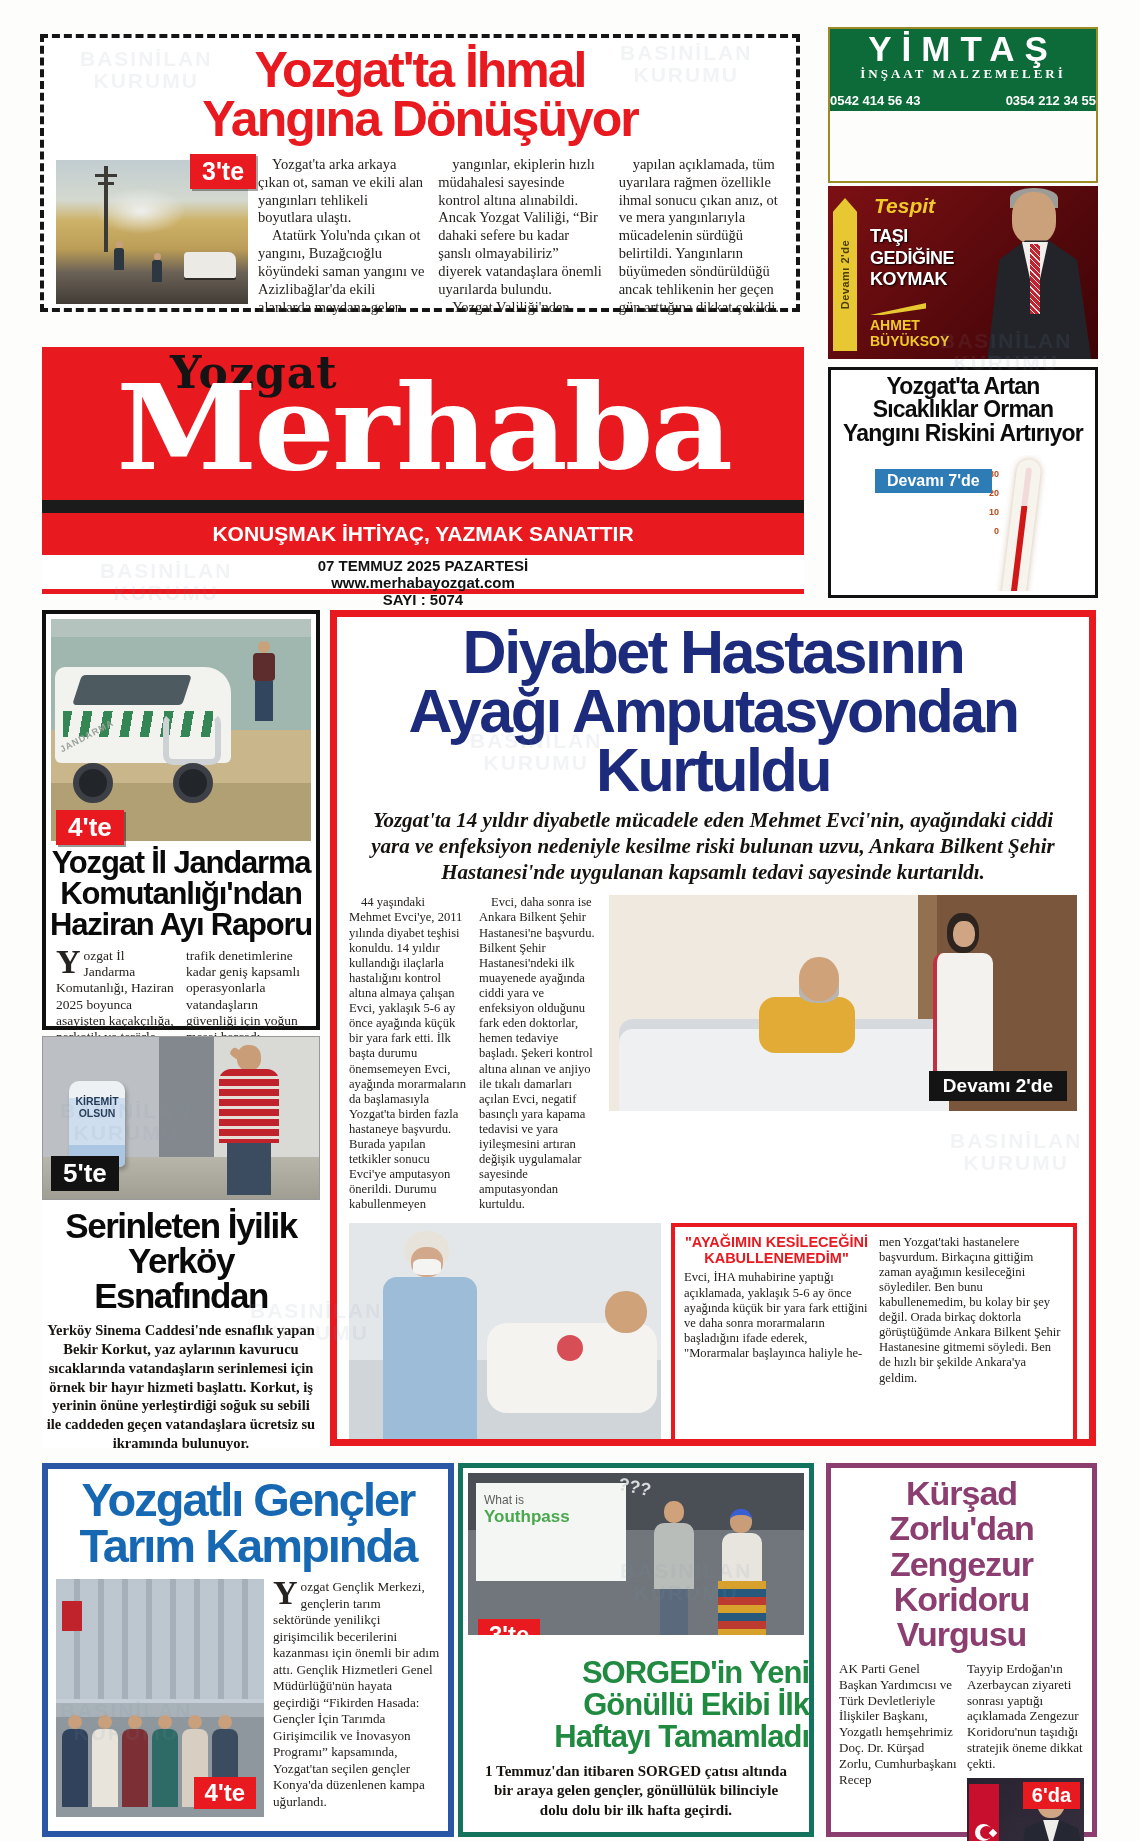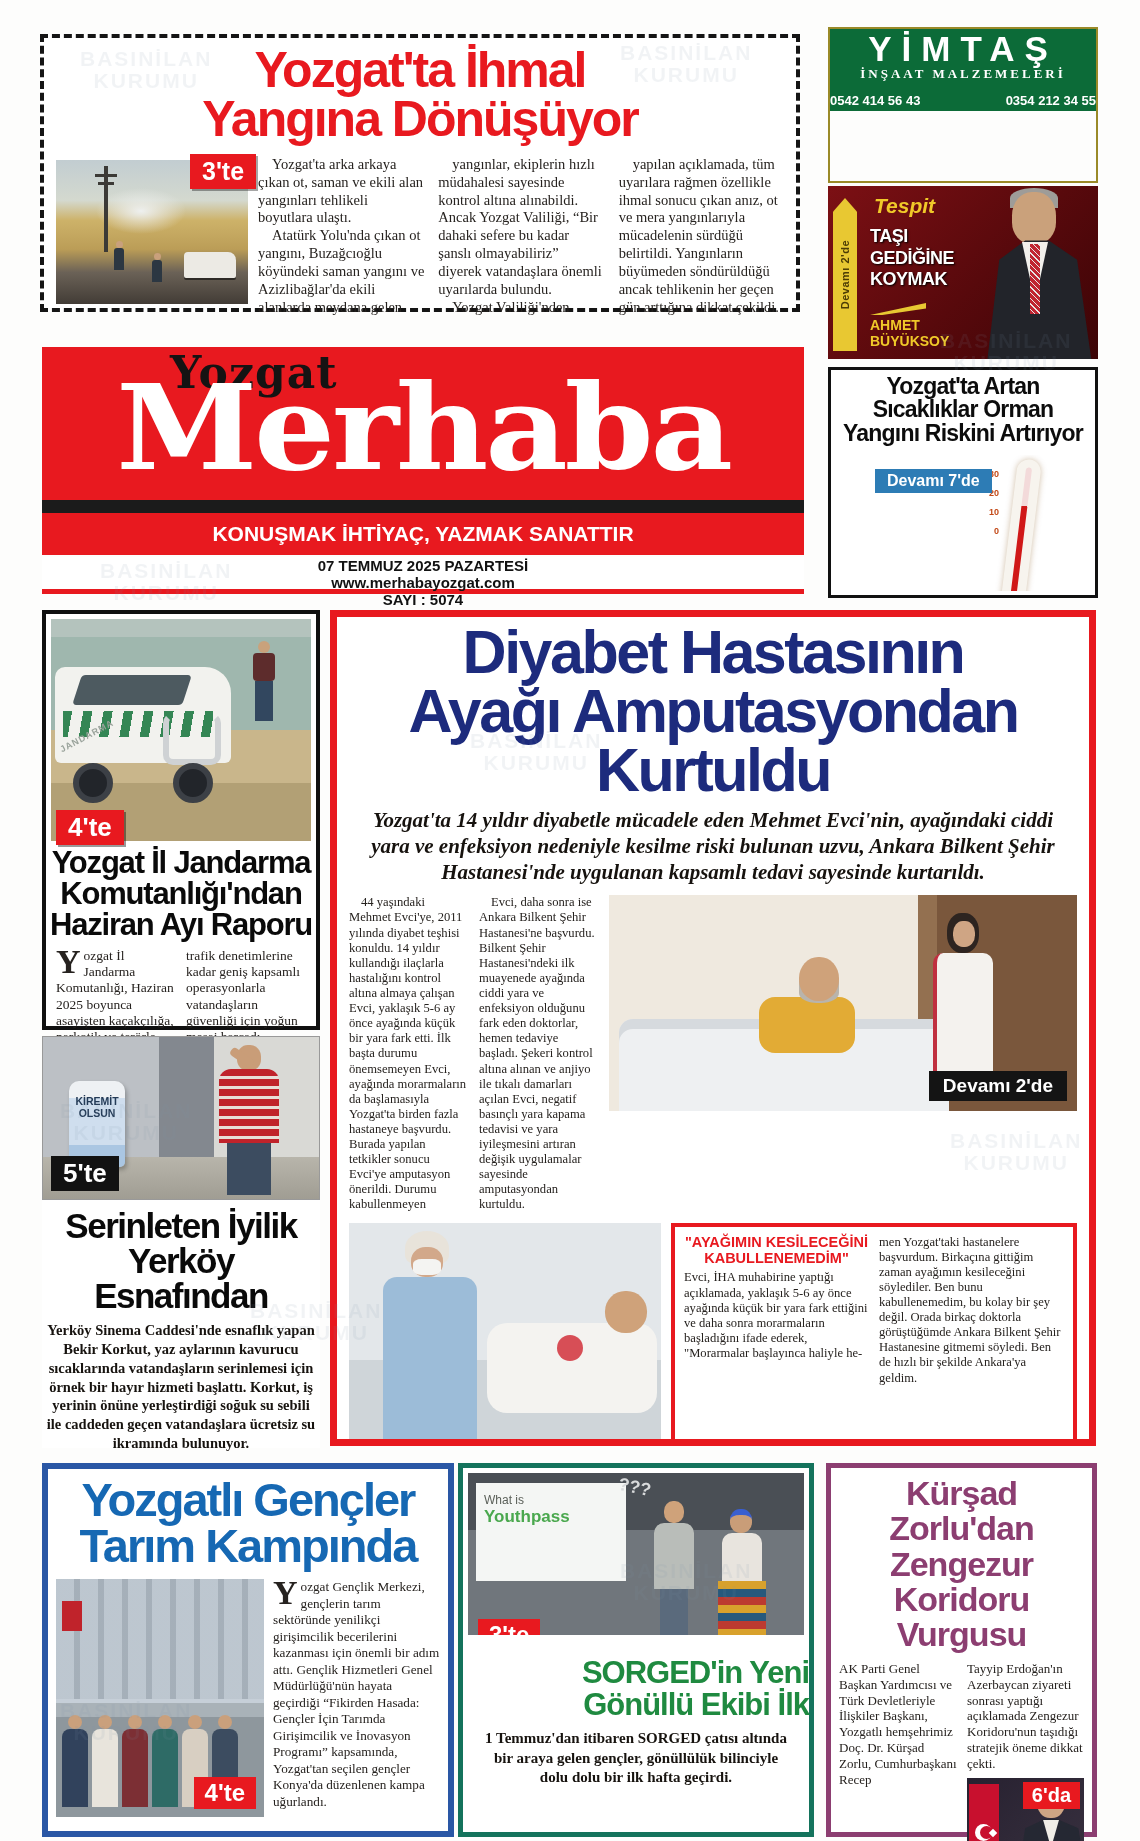--- a/index.html
+++ b/index.html
@@ -445,20 +445,21 @@
       <div class="girl">
           <div class="h"></div>
           <div class="b"></div>
           <div class="sk"></div>
         </div>
       <span class="badge sorged-ref">3'te</span>
     </div>
     <div class="hl">
       <div>SORGED'in Yeni</div>
       <div>Gönüllü Ekibi İlk</div>
+      <div>Haftayı Tamamladı</div>
     </div>
     <div class="sorged-body">1 Temmuz'dan itibaren SORGED çatısı altında bir araya gelen gençler, gönüllülük bilinciyle dolu dolu bir ilk hafta geçirdi.</div>
   </div>
 
   <div class="zorlu">
     <div class="hl">
       <div>Kürşad Zorlu'dan</div>
       <div>Zengezur Koridoru</div>
       <div>Vurgusu</div>
     </div>

